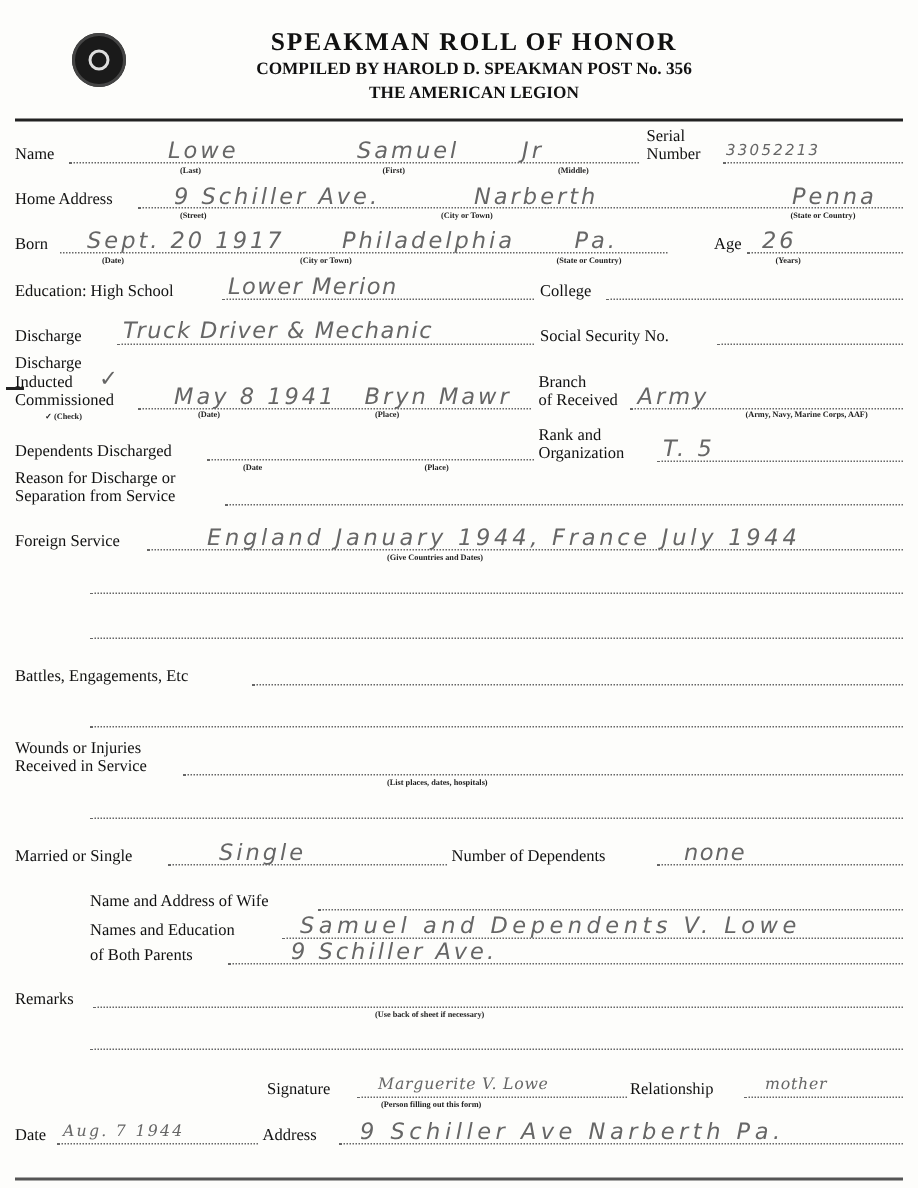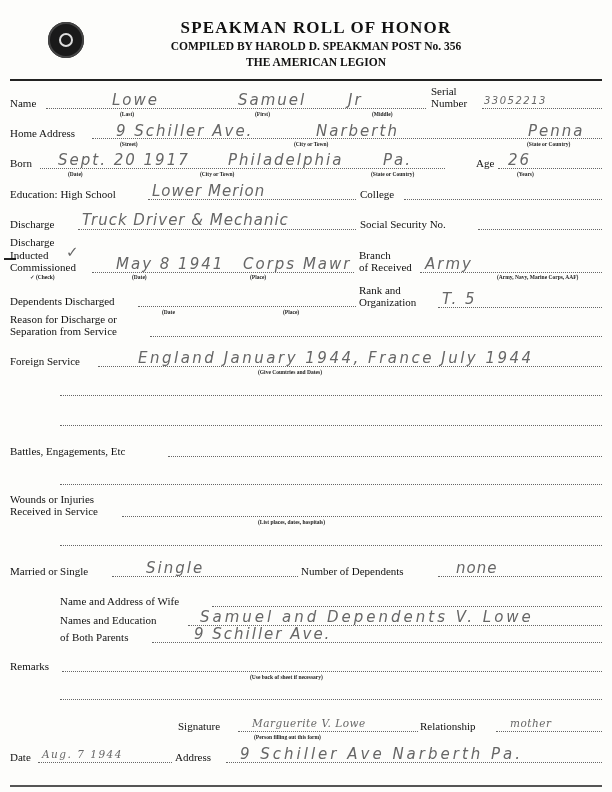--- a/index.html
+++ b/index.html
@@ -91,21 +91,21 @@
 <div class="abs dots" style="left:478px;top:229px;width:124px"></div>
 <div class="abs hw" style="left:482px;top:215px"></div>
 
 <div class="abs lbl" style="left:10px;top:236px">Discharge</div>
 <div class="abs strike"></div>
 <div class="abs lbl" style="left:10px;top:249px">Inducted</div>
 <div class="abs hw" style="left:66px;top:246px;letter-spacing:0">✓</div>
 <div class="abs lbl" style="left:10px;top:261px">Commissioned</div>
 <div class="abs dots" style="left:92px;top:272px;width:262px"></div>
 <div class="abs hw" style="left:116px;top:258px">May 8 1941</div>
-<div class="abs hw" style="left:243px;top:258px">Corps Mawr</div>
+<div class="abs hw" style="left:243px;top:258px">Bryn Mawr</div>
 <div class="abs sub" style="left:30px;top:274px">✓ (Check)</div>
 <div class="abs sub" style="left:132px;top:274px">(Date)</div>
 <div class="abs sub" style="left:250px;top:274px">(Place)</div>
 <div class="abs lbl" style="left:359px;top:249px">Branch</div>
 <div class="abs lbl" style="left:359px;top:261px">of Received</div>
 <div class="abs dots" style="left:420px;top:272px;width:182px"></div>
 <div class="abs hw" style="left:425px;top:258px">Army</div>
 <div class="abs sub" style="left:497px;top:274px">(Army, Navy, Marine Corps, AAF)</div>
 
 <div class="abs lbl" style="left:10px;top:295px">Dependents Discharged</div>

